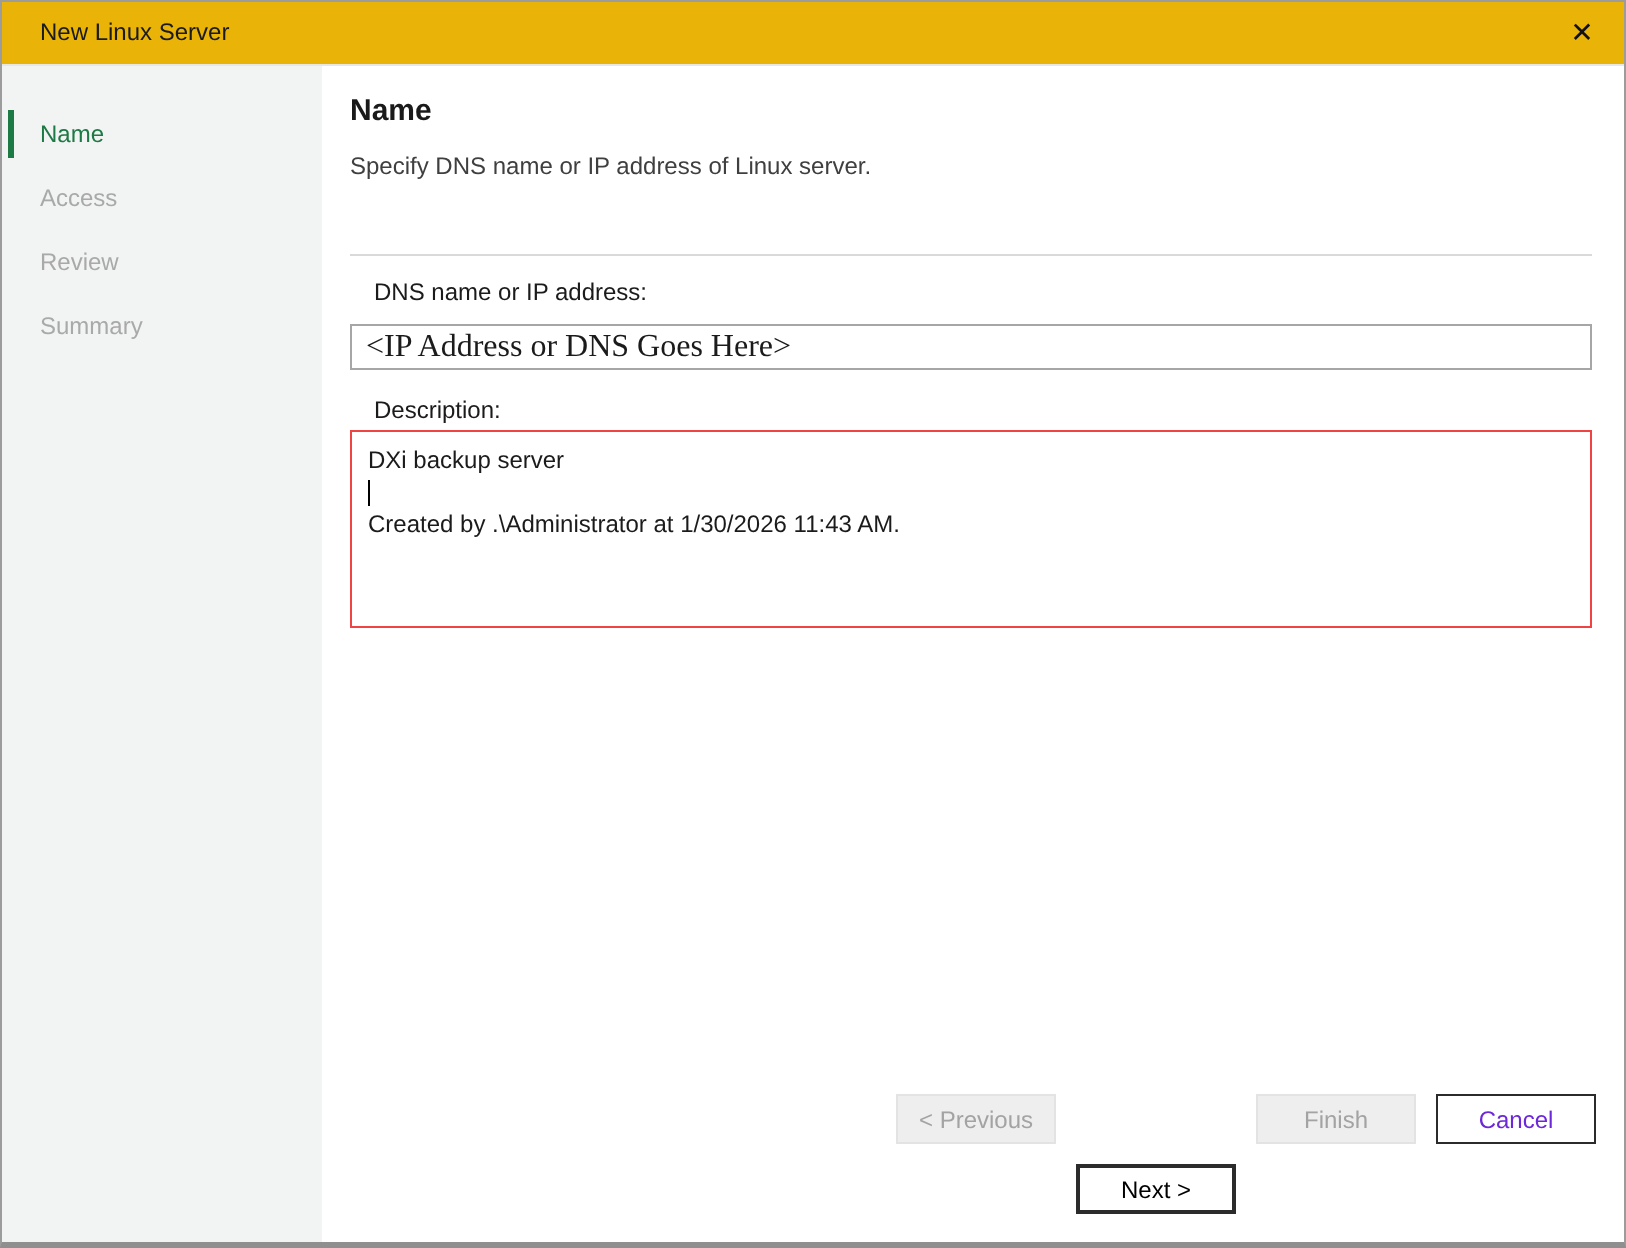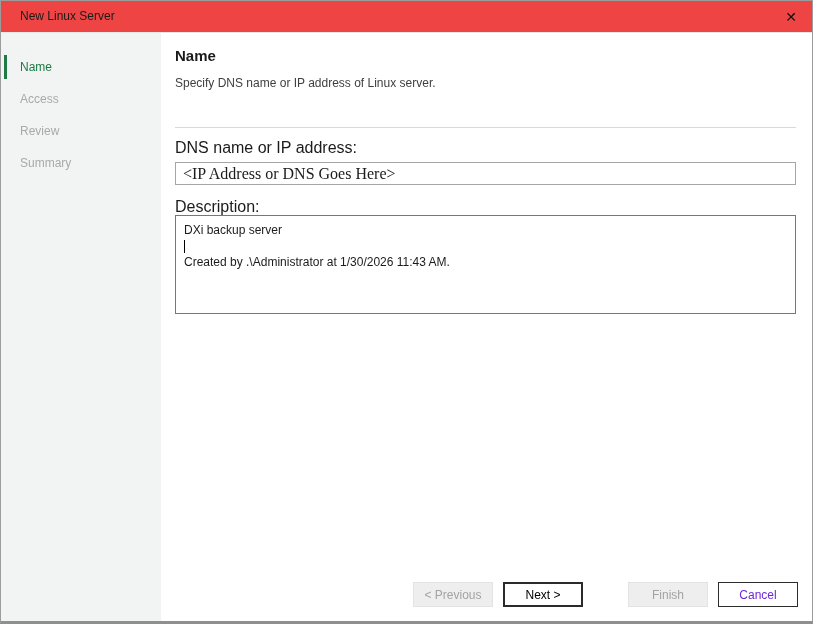--- a/index.html
+++ b/index.html
@@ -12,21 +12,21 @@
     position:relative;
     width:813px; height:624px;
     background:#fff;
     border:1px solid #9c9c9c;
     border-bottom:3px solid #8f8f8f;
     overflow:hidden;
   }
   
   .titlebar {
     position:absolute; top:0; left:0; right:0; height:32px;
-    background:#ef4444;
+    background:#eab308;
     border-bottom:1px solid #e7e7e7;
   }
   .title {
     position:absolute; left:19px; top:0;
     line-height:31px; font-size:12px; color:#1b1b1b;
     white-space:nowrap;
   }
   .close-btn {
     position:absolute; right:6px; top:0; width:30px; height:31px;
     display:flex; align-items:center; justify-content:center;
@@ -59,21 +59,21 @@
     font-size:15px; font-weight:700; color:#1a1a1a;
   }
   .subtitle {
     position:absolute; left:14px; top:43px;
     font-size:12px; color:#3f3f3f;
   }
   .divider {
     position:absolute; left:14px; top:94px; width:621px; height:1px;
     background:#d9d9d9;
   }
-  .field-label { position:absolute; left:14px; font-size:16px; color:#1b1b1b; }
+  .field-label { position:absolute; left:26px; font-size:12px; color:#1b1b1b; }
   .dns-label  { top:106px; }
   .dns-input {
     position:absolute; left:14px; top:129px; width:621px; height:23px;
     border:1px solid #a6a6a6; background:#fff;
     font-family:Liberation Serif, serif;
     font-size:16px; color:#1b1b1b; padding:0 7px; outline:none;
   }
   .desc-label { top:165px; }
   .desc-box {
     position:absolute; left:14px; top:182px; width:621px; height:99px;
@@ -94,23 +94,22 @@
   .btn {
     min-width:80px; height:25px; padding:0 10px;
     display:flex; align-items:center; justify-content:center;
     font-family:"Liberation Sans","DejaVu Sans",sans-serif;
     font-size:12px; white-space:nowrap; cursor:pointer;
     user-select:none;
   }
   .btn.disabled {
     background:#eeeeee; border:1px solid #e3e3e3; color:#a3a3a3;
     cursor:default;
-    margin-left:35px;
   }
-  .btn.default { background:#fff; border:2px solid #2b2b2b; color:#000; }
+  .btn.default { background:#fff; border:2px solid #2b2b2b; color:#000;margin-top:35px; }
   .btn.normal  { background:#fff; border:1px solid #2b2b2b; color:#6d28d9;text-align:right; }
 </style>
 </head>
 <body>
 
 <div class="window">
 
   <div class="titlebar">
     <div class="title">New Linux Server</div>
     <div class="close-btn">✕</div>

